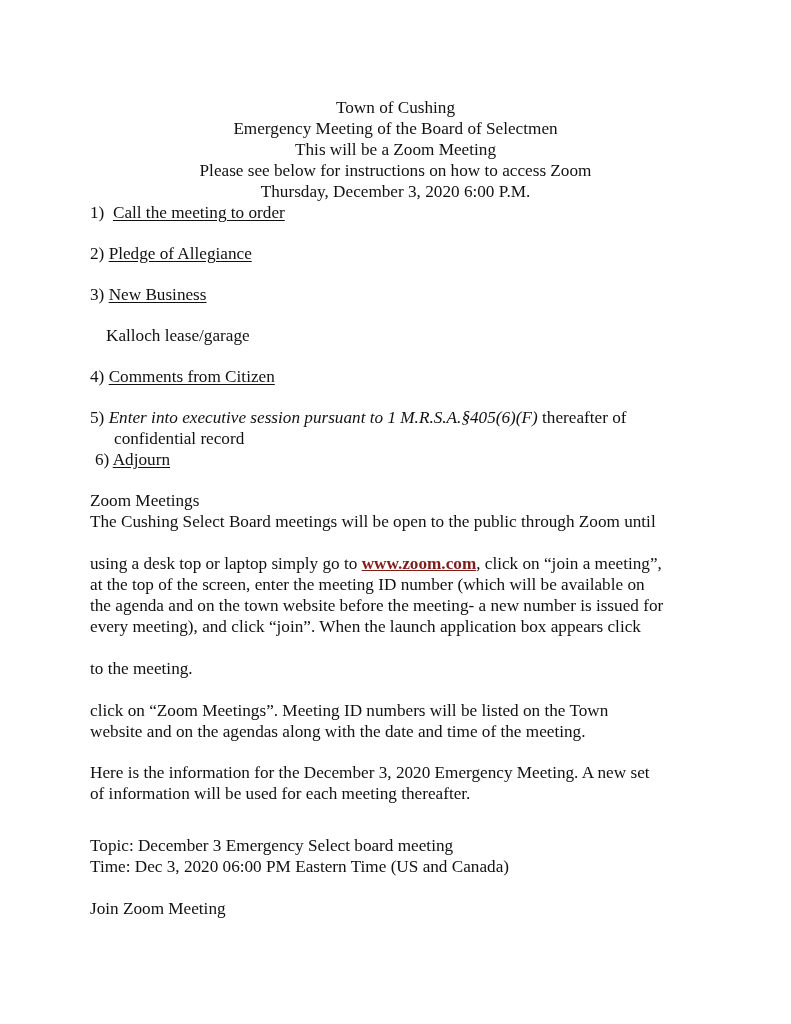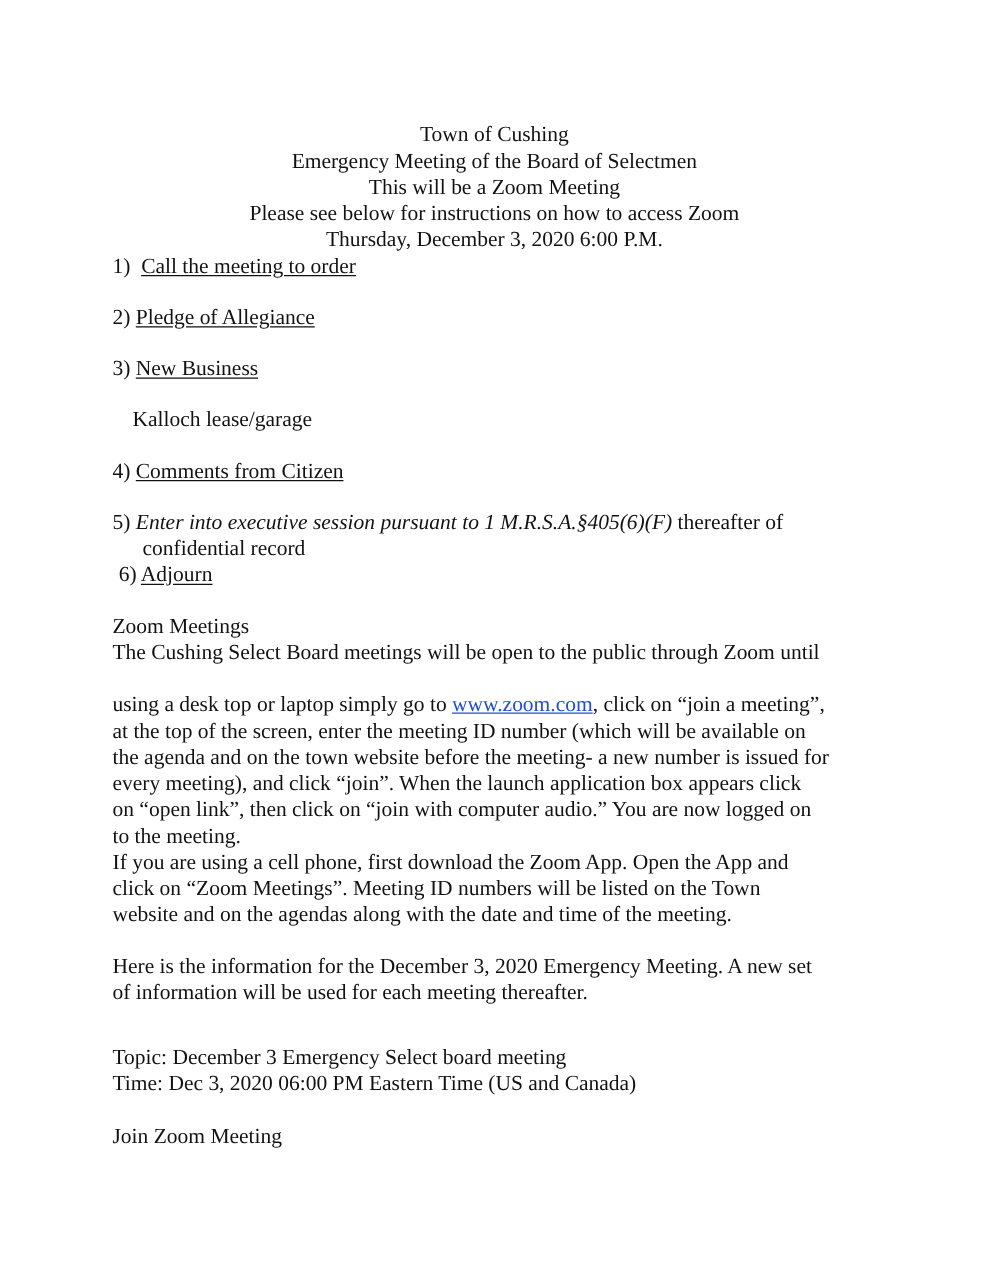--- a/index.html
+++ b/index.html
@@ -6,21 +6,21 @@
   body {
     width: 791px; height: 1024px; position: relative; overflow: hidden;
     font-family: "Liberation Serif", "DejaVu Serif", serif;
     color: #111111; font-size: 17.2px;
   }
   .page { position: absolute; left: 0; top: 0; width: 791px; height: 824px; }
   .hdr { position: absolute; left: 0; width: 791px; text-align: center; white-space: nowrap; }
   .ln { position: absolute; left: 90px; white-space: nowrap; }
   .u { text-decoration: underline; text-underline-offset: 2px; }
   .i { font-style: italic; }
-  a.link { color: #1d4ed8; text-decoration: underline; }
+  a.link { color: #7f1d1d; text-decoration: underline; font-weight: bold; }
 </style>
 </head>
 <body>
 
 <div class="page">
 
   <div class="hdr" style="top:98px">Town of Cushing</div>
   <div class="hdr" style="top:119px">Emergency Meeting of the Board of Selectmen</div>
   <div class="hdr" style="top:140px">This will be a Zoom Meeting</div>
   <div class="hdr" style="top:161px">Please see below for instructions on how to access Zoom</div>
@@ -54,23 +54,21 @@
   </div>
 
   <div class="ln" style="top:491px">Zoom Meetings</div>
   <div class="ln" style="top:512px">The Cushing Select Board meetings will be open to the public through Zoom until</div>
   <div class="ln" style="top:554px">
     <span>using a desk top or laptop simply go to </span><a class="link">www.zoom.com</a><span>, click on “join a meeting”,</span>
   </div>
   <div class="ln" style="top:575px">at the top of the screen, enter the meeting ID number (which will be available on</div>
   <div class="ln" style="top:596px">the agenda and on the town website before the meeting- a new number is issued for</div>
   <div class="ln" style="top:617px">every meeting), and click “join”.  When the launch application box appears click</div>
-  <div class="ln" style="top:638px">on “open link”, then click on “join with computer audio.”  You are now logged on</div>
   <div class="ln" style="top:659px">to the meeting.</div>
-  <div class="ln" style="top:680px">If you are using a cell phone, first download the Zoom App.  Open the App and</div>
   <div class="ln" style="top:701px">click on “Zoom Meetings”.  Meeting ID numbers will be listed on the Town</div>
   <div class="ln" style="top:722px">website and on the agendas along with the date and time of the meeting.</div>
 
   <div class="ln" style="top:763px">Here is the information for the December 3, 2020 Emergency Meeting.  A new set</div>
   <div class="ln" style="top:784px">of information will be used for each meeting thereafter.</div>
 
   <div class="ln" style="top:836px">Topic: December 3 Emergency Select board meeting</div>
   <div class="ln" style="top:857px">Time: Dec 3, 2020 06:00 PM Eastern Time (US and Canada)</div>
   <div class="ln" style="top:899px">Join Zoom Meeting</div>
 

